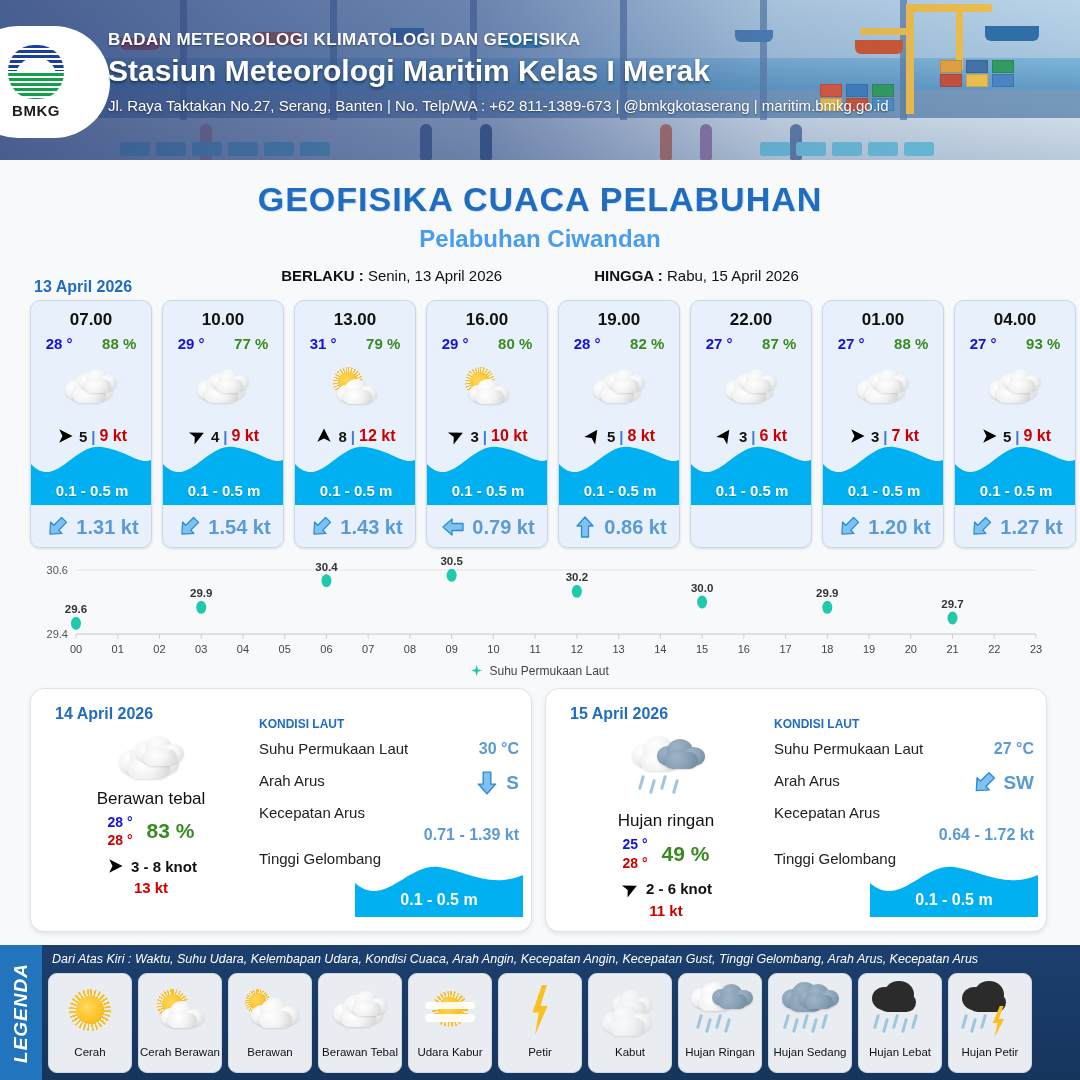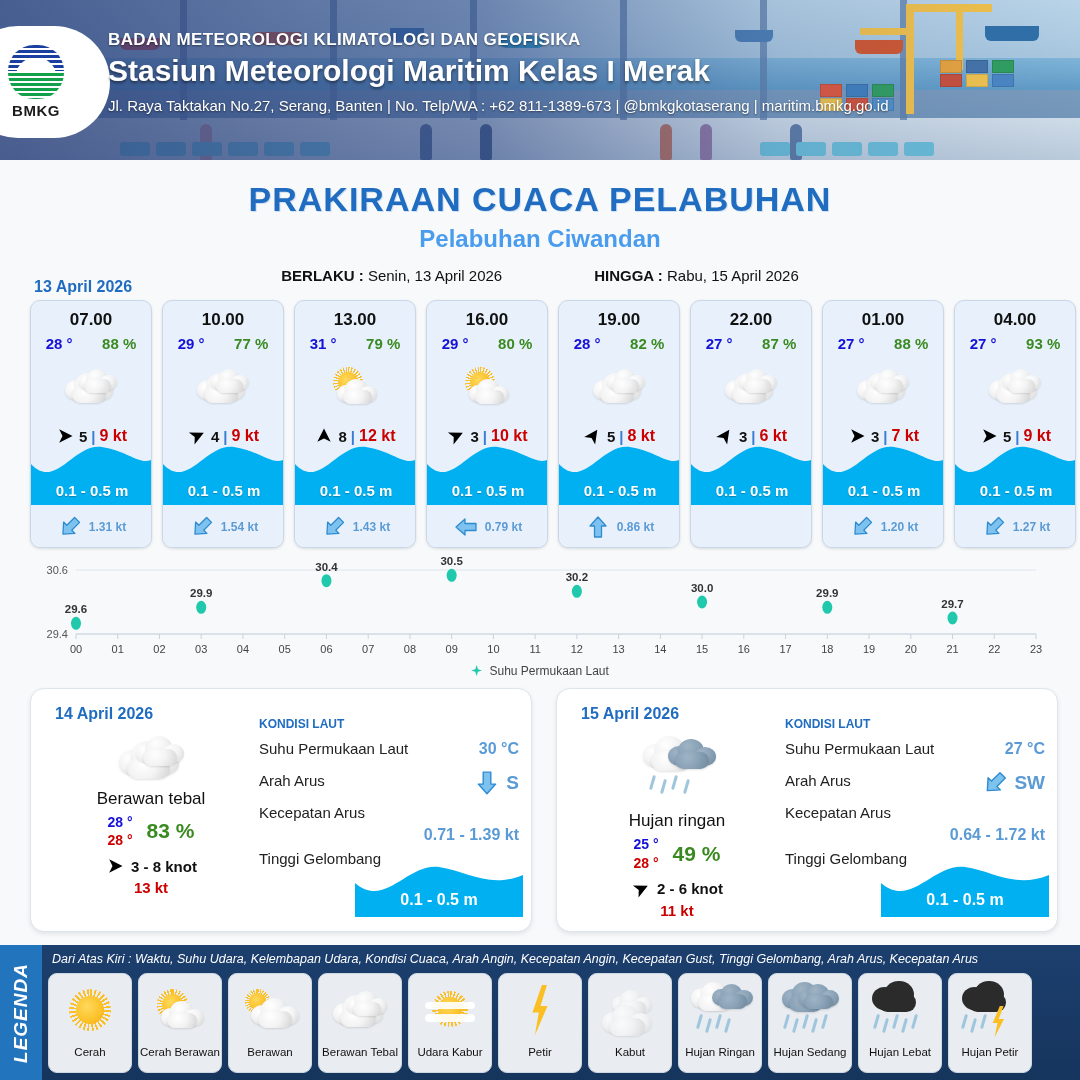--- a/index.html
+++ b/index.html
@@ -78,21 +78,21 @@
   .c-wind { display:flex; align-items:center; justify-content:center; gap:4px; margin-top:10px; }
   .c-wdeg { font-size:15px; font-weight:bold; color:#111; }
   .c-bar { color:#3a7bd5; font-weight:bold; font-size:15px; }
   .c-gust { font-size:16px; font-weight:bold; color:#cc0000; }
   .wave-wrap { position:absolute; left:0; bottom:42px; width:122px; height:66px; }
   .wave-svg { position:absolute; left:0; bottom:0; width:122px; height:66px;}
   .wave-txt { position:absolute; left:0; bottom:6px; width:122px; text-align:center;
       font-size:15px; font-weight:bold; color:#fff; text-shadow:0 1px 1px rgba(0,0,0,.25); }
   .c-cur { position:absolute; left:0; bottom:0; width:122px; height:40px;
       display:flex; align-items:center; justify-content:center; gap:7px; background:#e8f1fb;}
-  .c-curtxt { font-size:12px; font-weight:bold; color:#5b9bd5; }
+  .c-curtxt { font-size:20px; font-weight:bold; color:#5b9bd5; }
 
   
   .cloud { position:relative; width:52px; height:34px; }
   .cloud b { position:absolute; border-radius:50%;
      background:radial-gradient(circle at 36% 32%, #ffffff 0%, #f3f3f3 45%, #d2d2d2 100%);
      box-shadow:0 1px 2px rgba(0,0,0,.12); display:block;}
   .sun { position:absolute; border-radius:50%;
      background:radial-gradient(circle at 40% 38%, #ffd95e 0%, #fbbf24 65%, #f59e0b 100%); }
   .sunray { position:absolute; border-radius:50%;
      background: repeating-conic-gradient(#fbbf24 0deg 6deg, rgba(251,191,36,0) 6deg 13deg); }
@@ -101,21 +101,21 @@
 
   
   .chart { position:absolute; left:30px; top:556px; width:1020px; height:124px; }
   .chart-legend { position:absolute; left:0; top:108px; width:1020px; text-align:center;
      font-size:12px; color:#444; }
   .chart-legend .mk { display:inline-block; width:11px; height:11px; background:#20c9ac;
      clip-path:polygon(50% 0,62% 38%,100% 50%,62% 62%,50% 100%,38% 62%,0 50%,38% 38%);
      vertical-align:-1px; margin-right:4px;}
 
   
-  .panels { position:absolute; left:30px; top:688px; display:flex; gap:24px; }
+  .panels { position:absolute; left:30px; top:688px; display:flex; gap:13px; }
   .panel { width:502px; height:244px; background:#fff; border:1px solid #dde5ec;
      border-radius:14px; box-shadow:0 2px 5px rgba(0,0,0,.09); position:relative; }
   .p-date { position:absolute; left:24px; top:16px; font-size:16px; font-weight:bold; color:#1f6cc0;}
   .p-left { position:absolute; left:20px; top:46px; width:200px; text-align:center; }
   .p-cond { font-size:17px; color:#111; margin-top:6px;}
   .p-temps { display:flex; align-items:center; justify-content:center; gap:14px; margin-top:4px;}
   .p-tcol { font-size:14px; font-weight:bold; text-align:left; line-height:1.35;}
   .p-tmin { color:#1410d8; }
   .p-tmax { color:#cc0000; }
   .p-hum { font-size:21px; font-weight:bold; color:#3a8a22; }
@@ -215,21 +215,21 @@
     <div class="logo-text">BMKG</div>
   </div>
 
   <div class="hdr-txt">
     <div class="hdr-l1">BADAN METEOROLOGI KLIMATOLOGI DAN GEOFISIKA</div>
     <div class="hdr-l2">Stasiun Meteorologi Maritim Kelas I Merak</div>
     <div class="hdr-l3">Jl. Raya Taktakan No.27, Serang, Banten | No. Telp/WA : +62 811-1389-673 | @bmkgkotaserang | maritim.bmkg.go.id</div>
   </div>
 </div>
 
-<div class="title-main">PRAKIRAAN CUACA PELABUHAN</div>
+<div class="title-main">GEOFISIKA CUACA PELABUHAN</div>
 <div class="title-sub">Pelabuhan Ciwandan</div>
 <div class="valid-row">
   <div>
     <b>BERLAKU :</b>
     <span>Senin, 13 April 2026</span>
   </div>
   <div>
     <b>HINGGA :</b>
     <span>Rabu, 15 April 2026</span>
   </div>

